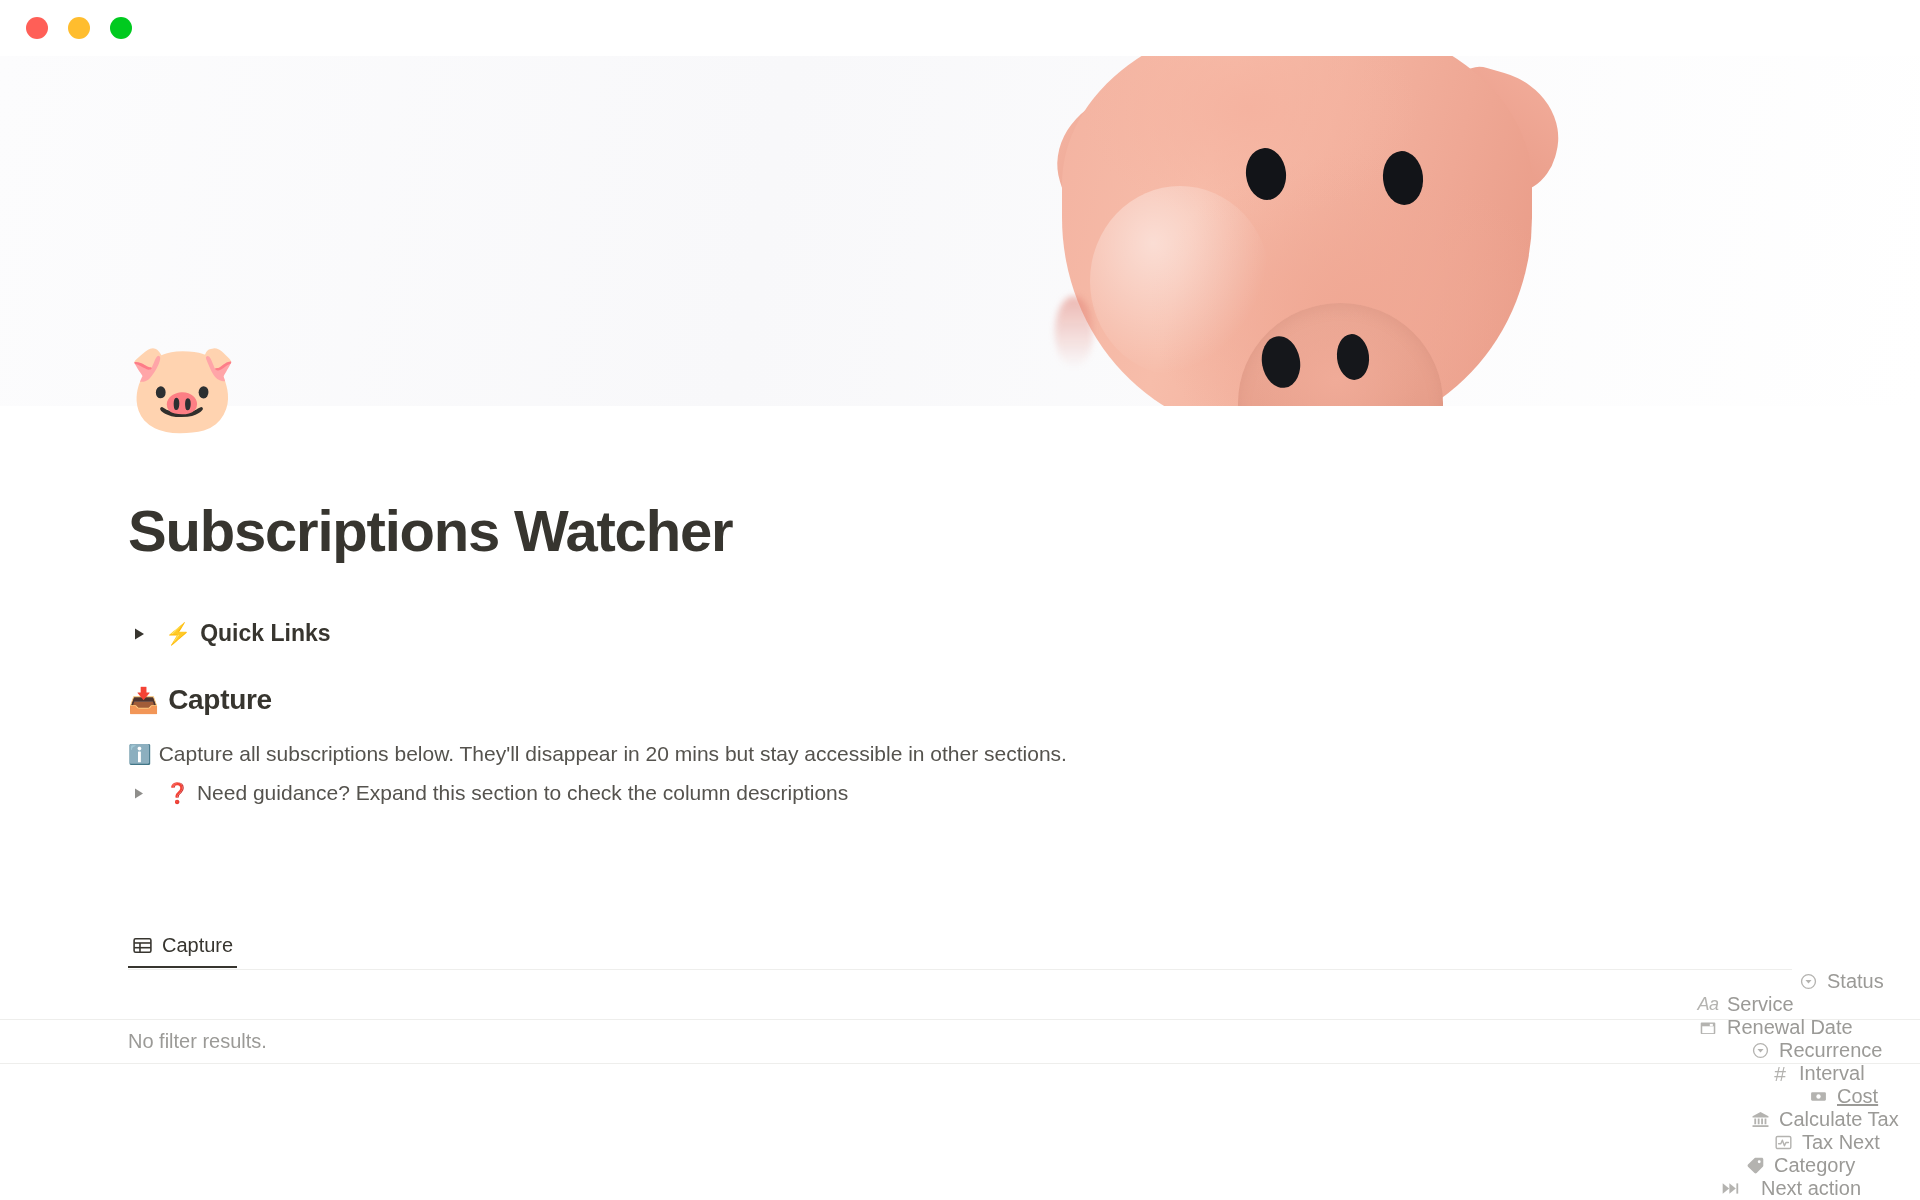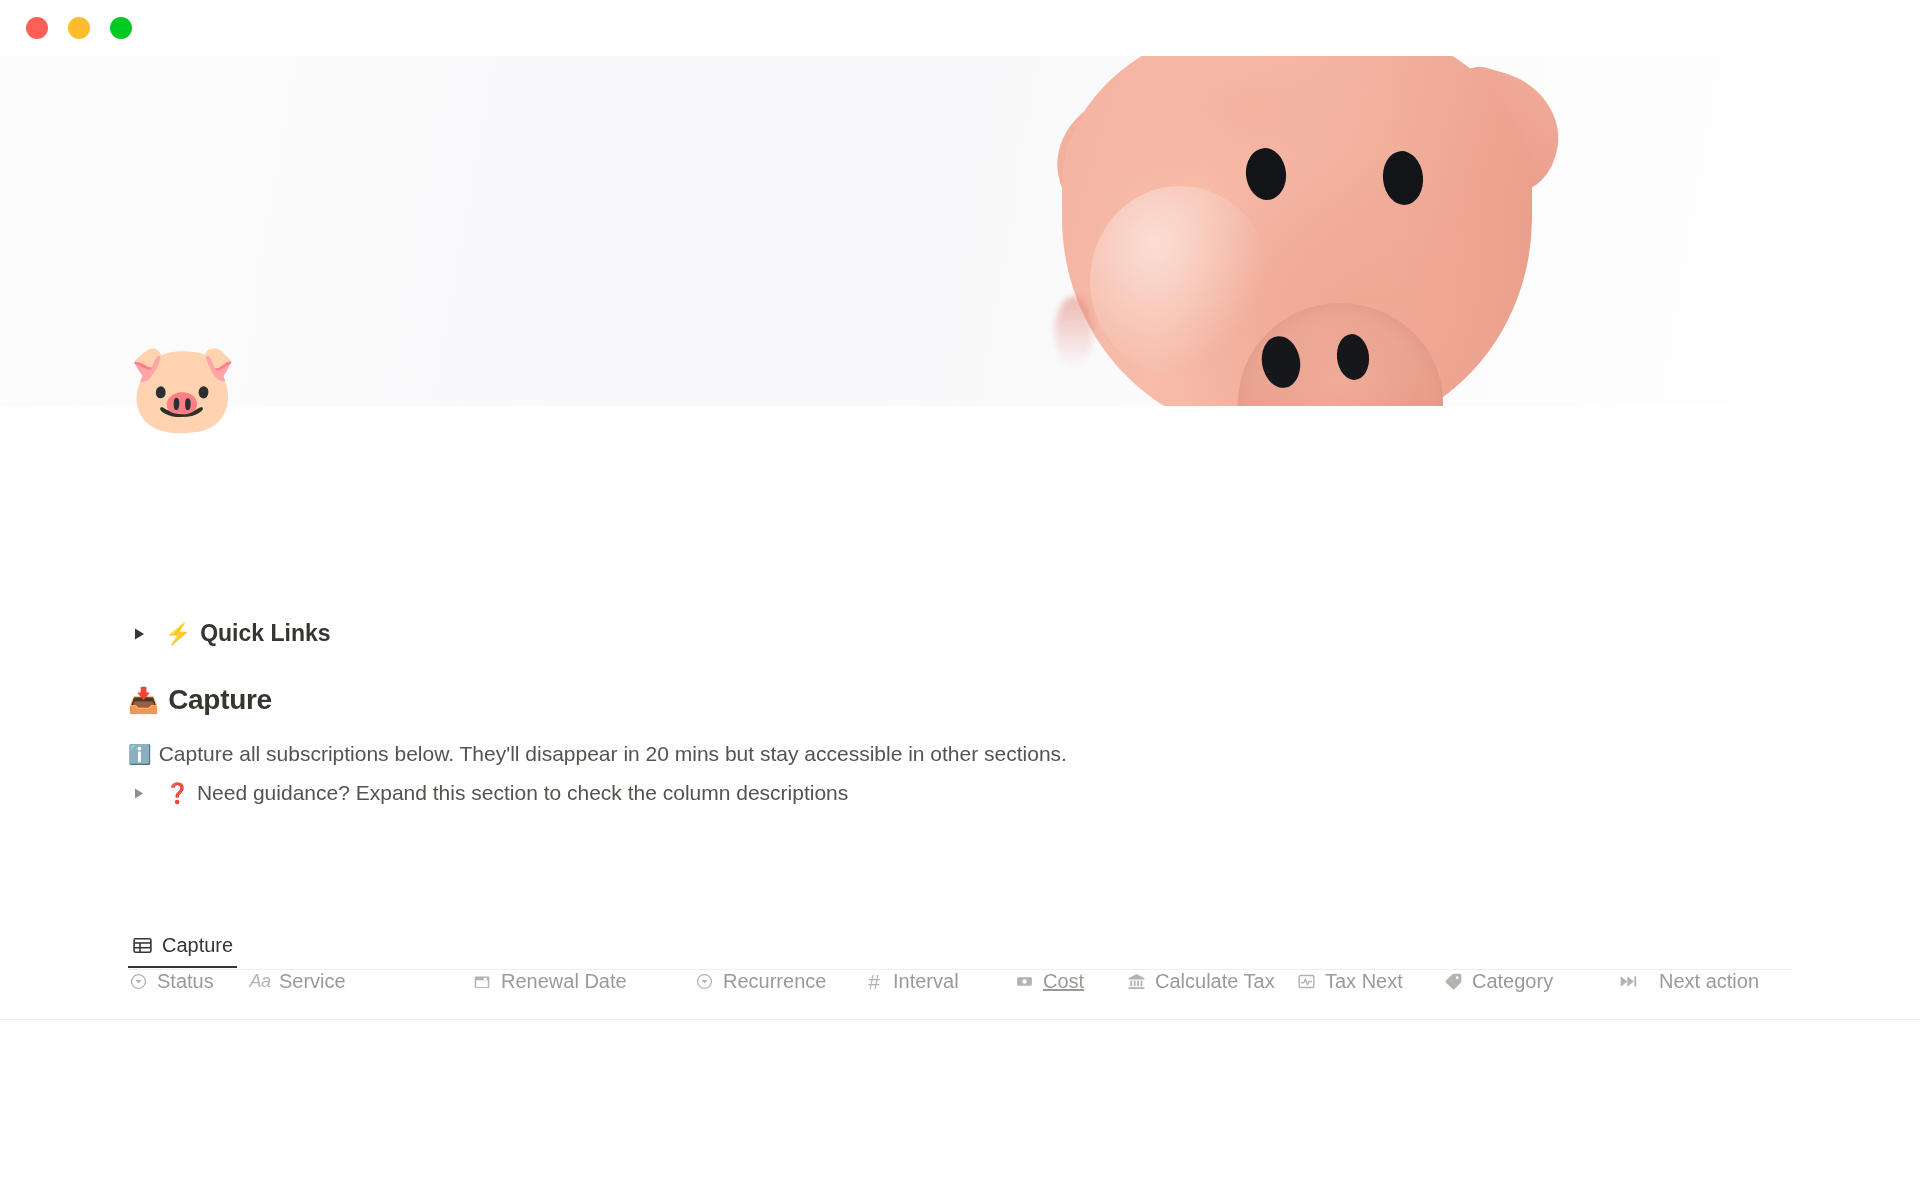--- a/index.html
+++ b/index.html
@@ -278,21 +278,22 @@
   #db-tab-capture .tab-icon svg { display: block; }
 
   
   #db-header {
     position: relative;
     width: 1920px;
     height: 50px;
     border-bottom: 1px solid #eeeeec;
     padding-left: 128px;
     display: flex;
-    align-items: flex-start;
+    align-items: flex-end;
+    flex-direction: column;
   }
   .col {
     display: inline-flex;
     align-items: center;
     color: #9b9a97;
     font-size: 20px;
     white-space: nowrap;
     flex: none;
     cursor: pointer;
   }
@@ -363,20 +364,21 @@
   <div class="piggy-eye" id="piggy-eye-right"></div>
   <div id="piggy-snout"></div>
   <div class="piggy-nostril" id="piggy-nostril-left"></div>
   <div class="piggy-nostril" id="piggy-nostril-right"></div>
 </div>
 
 <div id="page">
 
   <div id="page-icon">🐷</div>
 
+  <h1 id="page-title">Subscriptions Watcher</h1>
 
   <div class="toggle-row" id="quick-links-row">
     <span class="toggle-arrow">
       <svg width="11" height="12" viewBox="0 0 11 12">
           <path d="M1 0.5 L10 6 L1 11.5 Z" fill="currentColor"></path>
         </svg>
     </span>
     <span class="toggle-emoji">⚡</span>
     <span class="toggle-label">Quick Links</span>
   </div>
@@ -510,16 +512,19 @@
             <path d="M1.8 4.6 L8.6 10 L1.8 15.4 Z"></path>
             <path d="M8.8 4.6 L15.6 10 L8.8 15.4 Z"></path>
             <rect x="16.2" y="4.6" width="1.9" height="10.8"></rect>
           </svg>
         </span>
         <span>Next action</span>
       </div>
 
     </div>
 
+    <div id="db-empty">
+      <span>No filter results.</span>
+    </div>
 
   </div>
 
 </div>
 
 </body></html>

